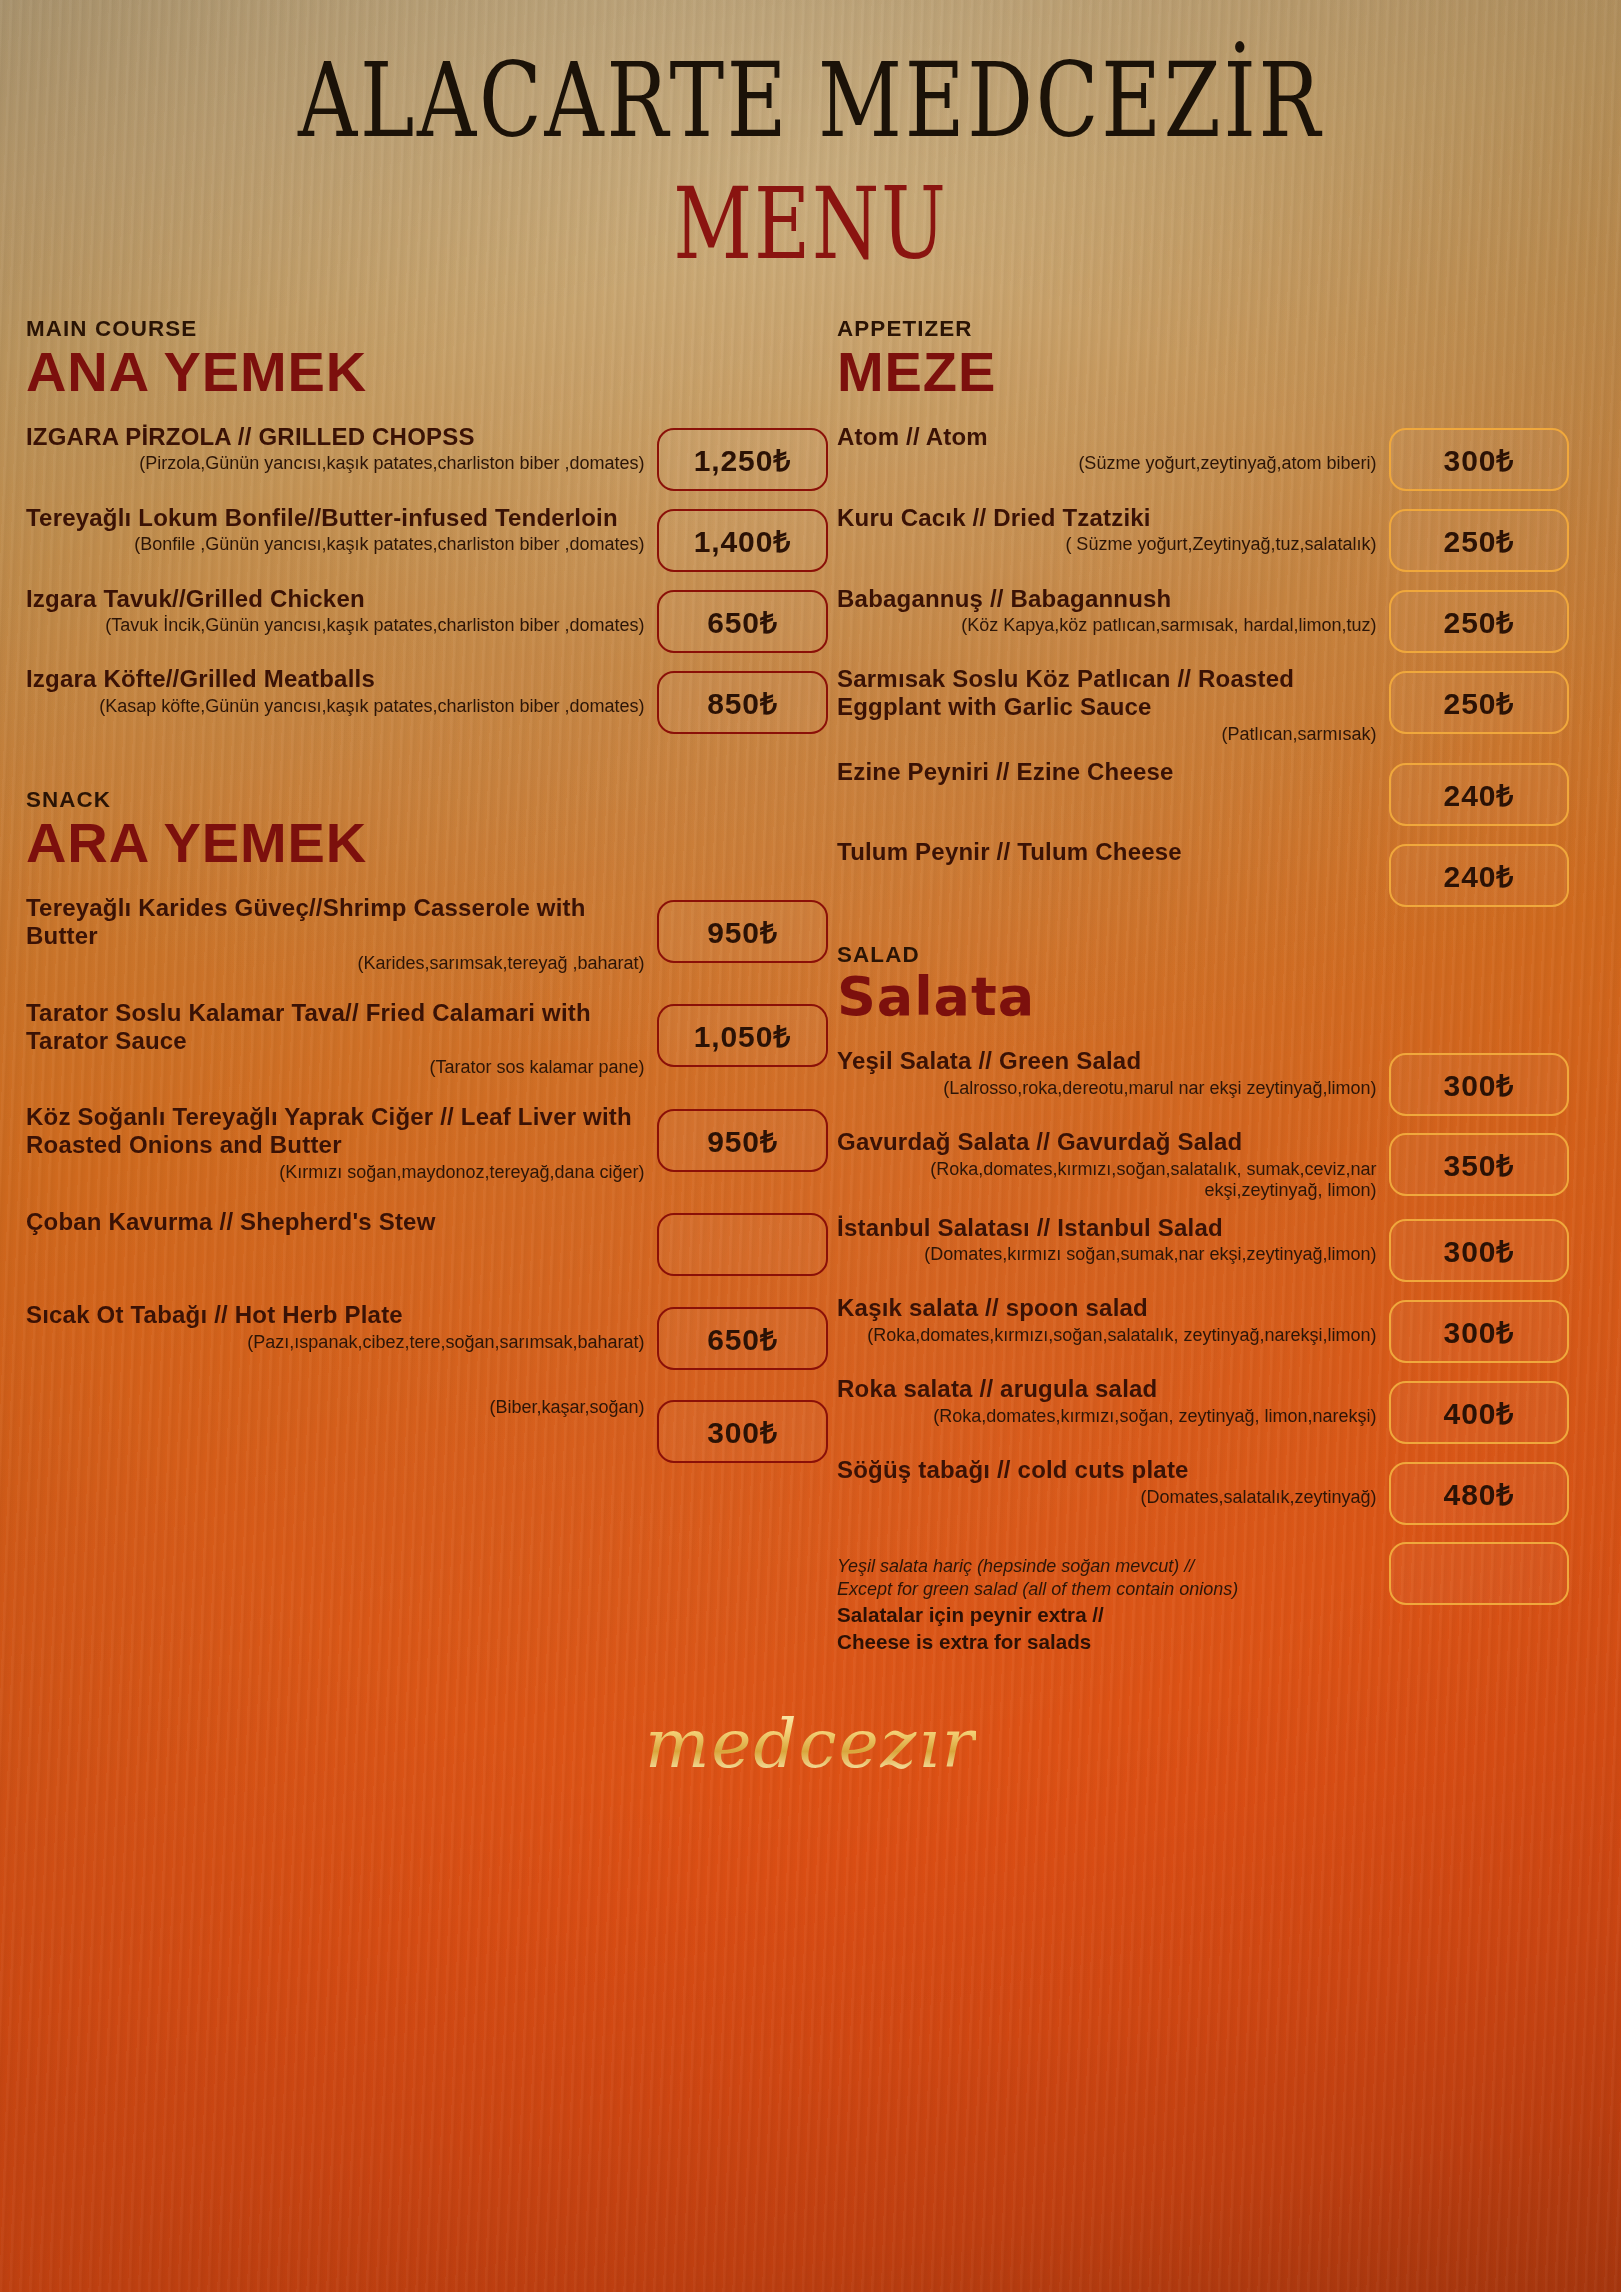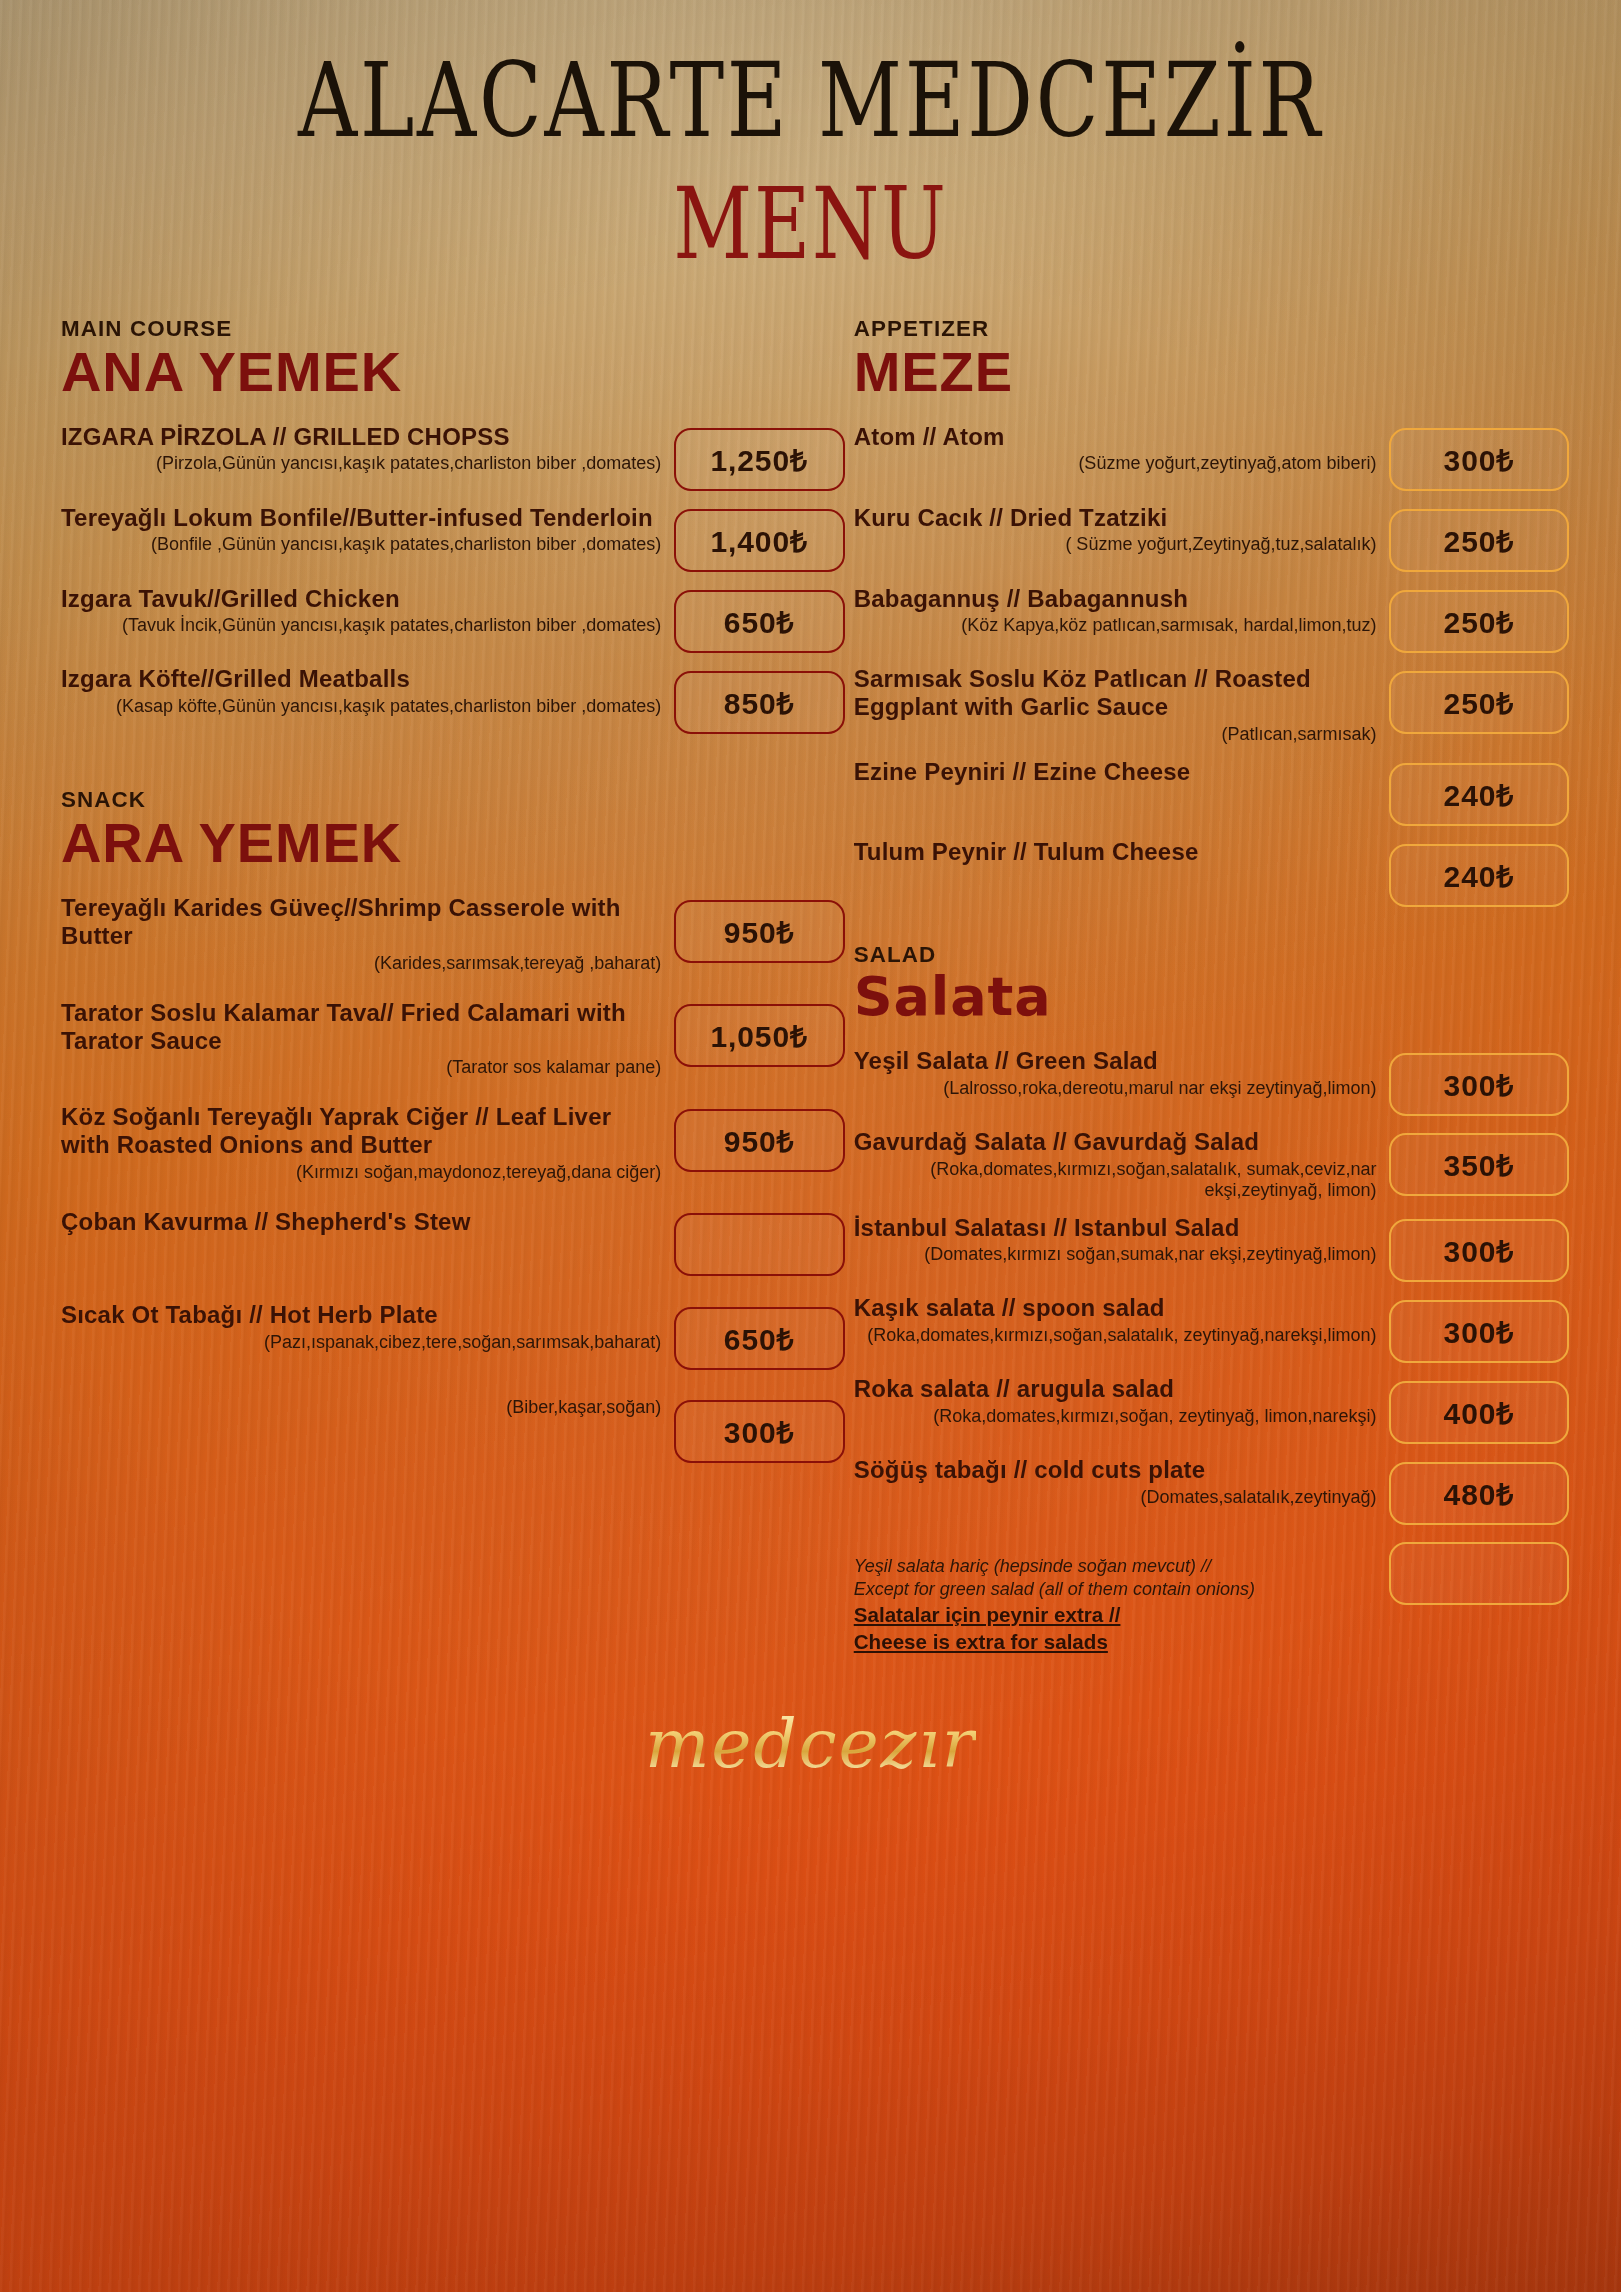--- a/index.html
+++ b/index.html
@@ -81,21 +81,21 @@
     margin-top: 43px;
     transform: scaleY(1.3);
     transform-origin: center;
     letter-spacing: 1.8px;
   }
 
   
   .columns {
     display: flex;
     margin-top: 54px;
-    padding: 0 52px 0 61px;
+    padding: 0 52px 0 26px;
     box-sizing: border-box;
   }
   .col-left { width: 824px; }
   .col-right { width: 752px; margin-left: 9px; }
 
   .section-kicker {
     font-size: 22.4px;
     font-weight: bold;
     color: #2a1405;
     letter-spacing: 1.1px;
@@ -170,21 +170,20 @@
     font-style: italic;
     color: #2c1507;
     line-height: 1.25;
   }
   .note-bold {
     font-size: 20.6px;
     font-weight: bold;
     color: #2c1004;
     line-height: 1.25;
     margin-top: 1.8px;
-    text-decoration: underline;
   }
 
   
   .footer {
     text-align: center;
     margin-top: 36px;
   }
   .brand {
     font-family: "DejaVu Serif", serif;
     font-style: italic;

